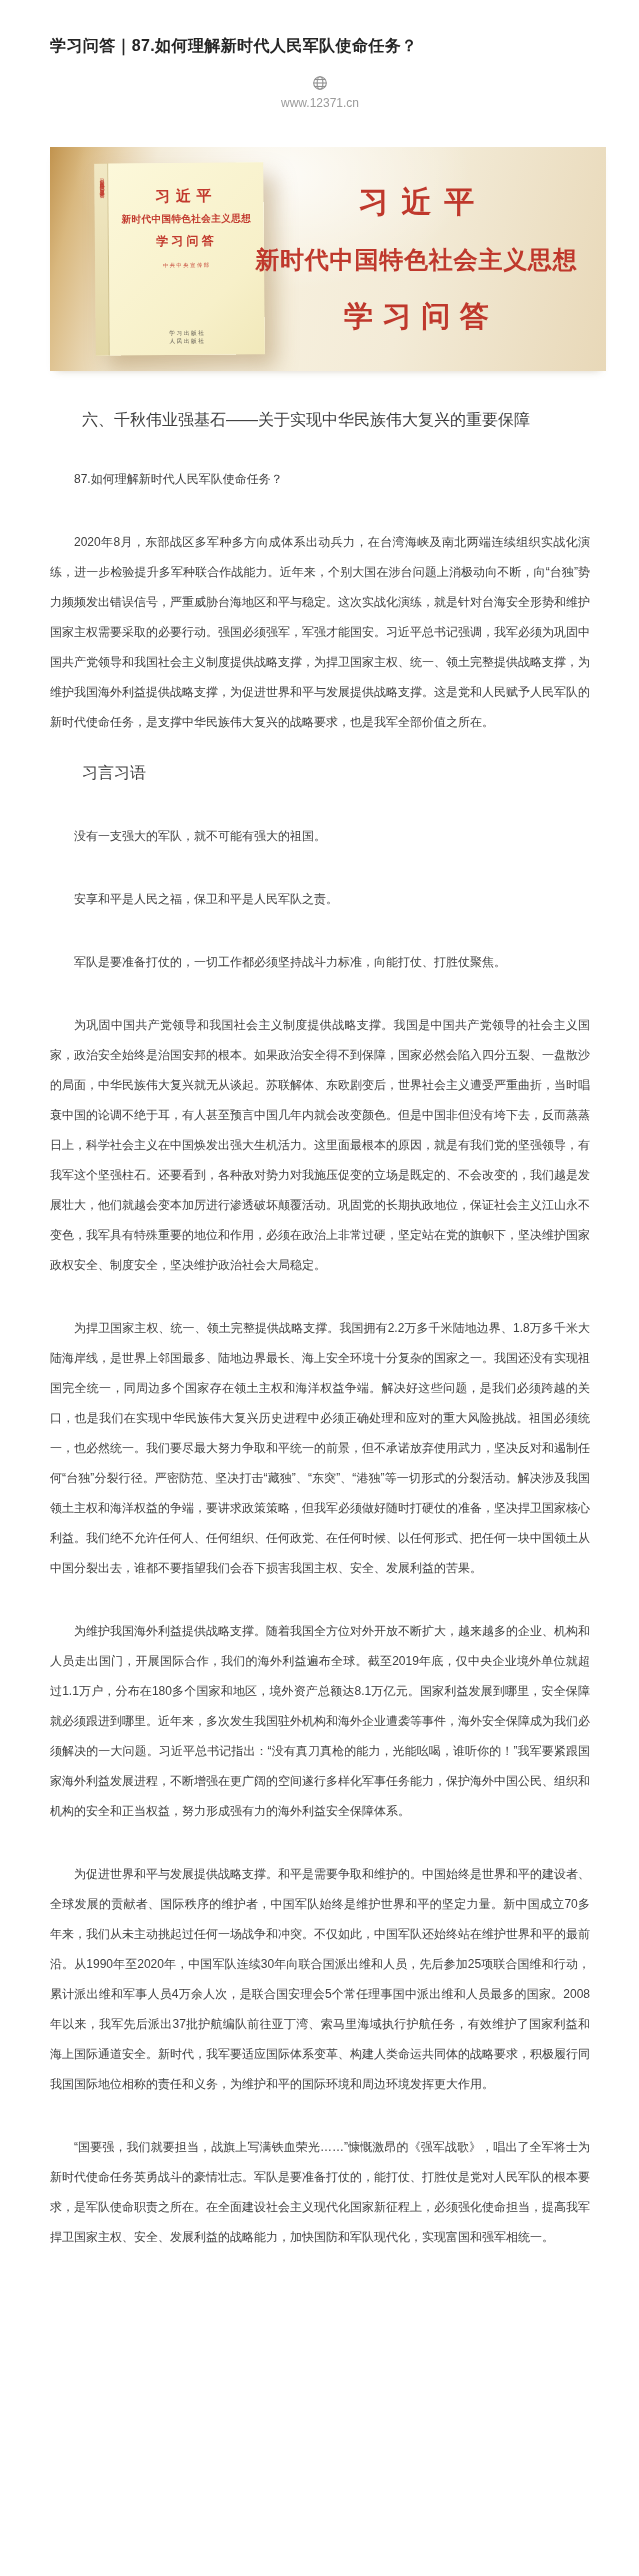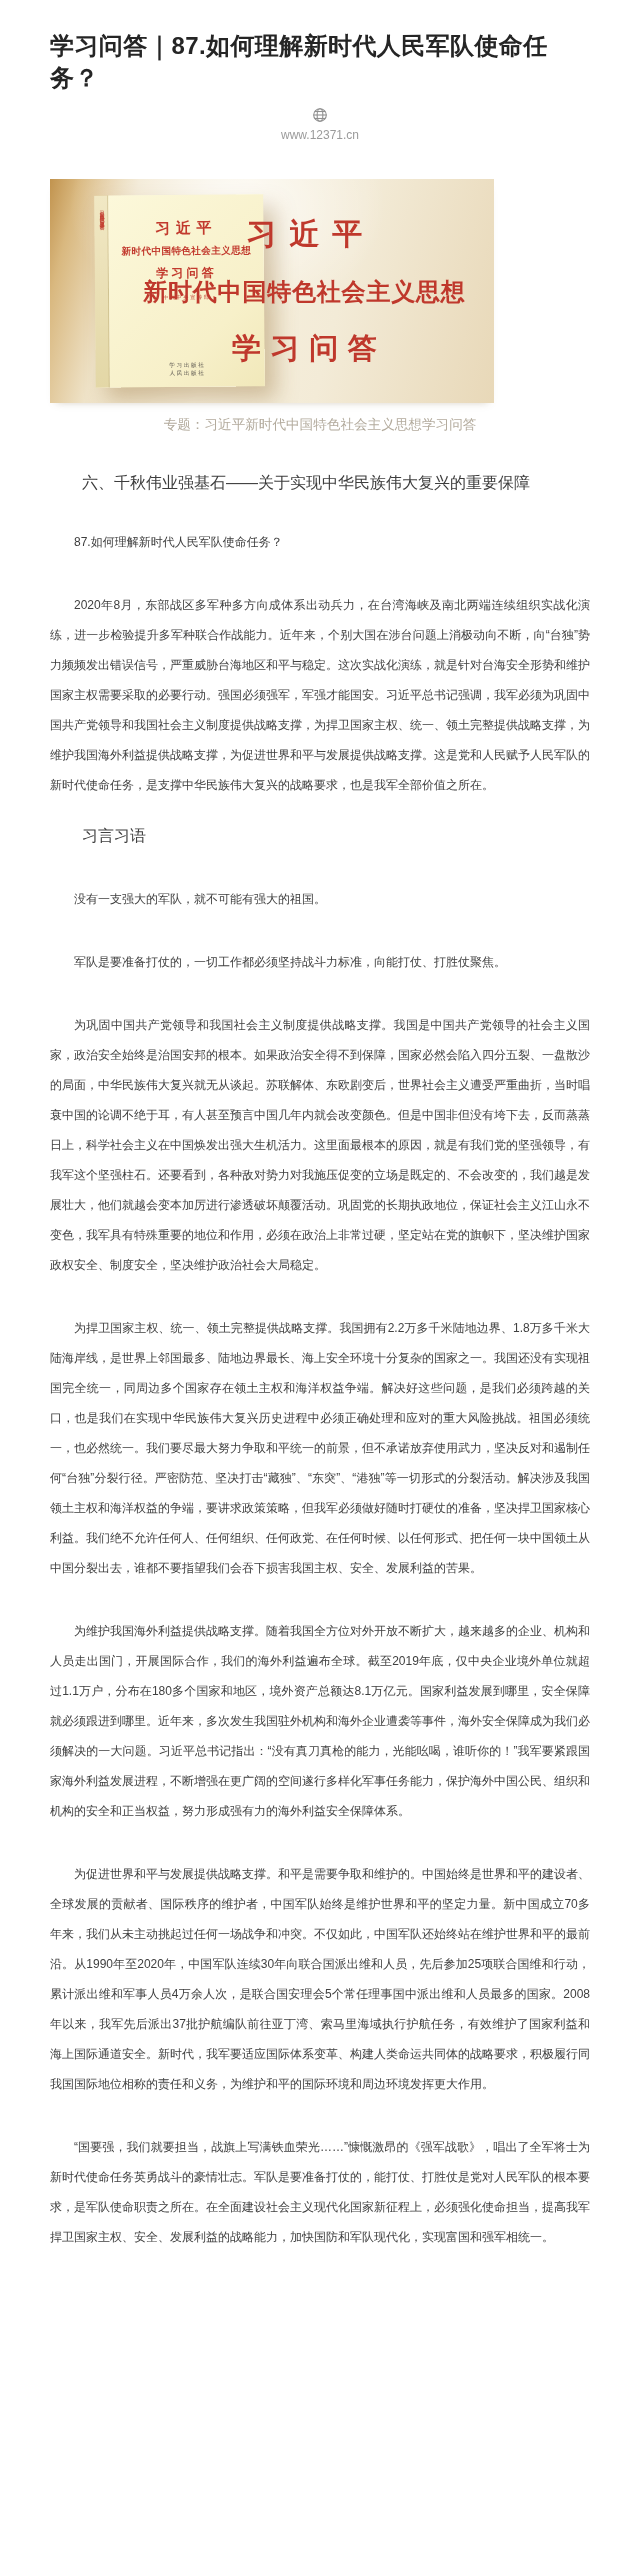--- a/index.html
+++ b/index.html
@@ -7,42 +7,42 @@
     width:640px;
     font-family:"Liberation Sans","DejaVu Sans",sans-serif;
     color:#404040;
     -webkit-font-smoothing:antialiased;
   }
   .page{padding:30px 50px 48px 50px;}
 
   
   .article-title{
     margin:0;
-    font-size:24px;
+    font-size:16px;
     line-height:32px;
     font-weight:700;
     color:#252525;
     letter-spacing:0.4px;
   }
   .meta-row{
     margin-top:12.8px;
     display:flex;
     align-items:center;
     gap:5.6px;
     color:#9b9b9b;
     font-size:12px;
     flex-direction:column;
   }
   .meta-row svg{display:block;}
 
   
   .hero{
     position:relative;
     margin-top:37px;
-    width:444px;
+    width:556px;
     height:224px;
     overflow:hidden;
     background:
       radial-gradient(ellipse at 40% 12%, rgba(255,255,255,.8), rgba(255,255,255,0) 42%),
       linear-gradient(104deg,#c1934e 0%,#d9b87f 6%,#efe3c8 18%,#f7f0de 40%,#f3ebd7 64%,#e8d8b8 100%);
     box-shadow:0 5.6px 8px -6.4px rgba(120,100,60,.35);
     text-decoration:underline;
   }
   .book{
     position:absolute;
@@ -168,31 +168,31 @@
         </div>
       </div>
     </div>
     <div class="banner-text">
       <div class="banner-line1">习近平</div>
       <div class="banner-line2">新时代中国特色社会主义思想</div>
       <div class="banner-line3">学习问答</div>
     </div>
   </div>
 
-  <div class="hero-caption">专题：习近平新时代中国特色社会主义思想学习问答</div>
 
   <h2 class="section-heading">六、千秋伟业强基石——关于实现中华民族伟大复兴的重要保障</h2>
 
   <h3 class="question-heading">87.如何理解新时代人民军队使命任务？</h3>
 
   <p class="qa-paragraph">2020年8月，东部战区多军种多方向成体系出动兵力，在台湾海峡及南北两端连续组织实战化演练，进一步检验提升多军种联合作战能力。近年来，个别大国在涉台问题上消极动向不断，向“台独”势力频频发出错误信号，严重威胁台海地区和平与稳定。这次实战化演练，就是针对台海安全形势和维护国家主权需要采取的必要行动。强国必须强军，军强才能国安。习近平总书记强调，我军必须为巩固中国共产党领导和我国社会主义制度提供战略支撑，为捍卫国家主权、统一、领土完整提供战略支撑，为维护我国海外利益提供战略支撑，为促进世界和平与发展提供战略支撑。这是党和人民赋予人民军队的新时代使命任务，是支撑中华民族伟大复兴的战略要求，也是我军全部价值之所在。</p>
 
   <p class="quote-heading">习言习语</p>
 
   <p class="qa-paragraph">没有一支强大的军队，就不可能有强大的祖国。</p>
+  <p class="qa-paragraph">安享和平是人民之福，保卫和平是人民军队之责。</p>
   <p class="qa-paragraph">军队是要准备打仗的，一切工作都必须坚持战斗力标准，向能打仗、打胜仗聚焦。</p>
 
   <p class="qa-paragraph">为巩固中国共产党领导和我国社会主义制度提供战略支撑。我国是中国共产党领导的社会主义国家，政治安全始终是治国安邦的根本。如果政治安全得不到保障，国家必然会陷入四分五裂、一盘散沙的局面，中华民族伟大复兴就无从谈起。苏联解体、东欧剧变后，世界社会主义遭受严重曲折，当时唱衰中国的论调不绝于耳，有人甚至预言中国几年内就会改变颜色。但是中国非但没有垮下去，反而蒸蒸日上，科学社会主义在中国焕发出强大生机活力。这里面最根本的原因，就是有我们党的坚强领导，有我军这个坚强柱石。还要看到，各种敌对势力对我施压促变的立场是既定的、不会改变的，我们越是发展壮大，他们就越会变本加厉进行渗透破坏颠覆活动。巩固党的长期执政地位，保证社会主义江山永不变色，我军具有特殊重要的地位和作用，必须在政治上非常过硬，坚定站在党的旗帜下，坚决维护国家政权安全、制度安全，坚决维护政治社会大局稳定。</p>
   <p class="qa-paragraph">为捍卫国家主权、统一、领土完整提供战略支撑。我国拥有2.2万多千米陆地边界、1.8万多千米大陆海岸线，是世界上邻国最多、陆地边界最长、海上安全环境十分复杂的国家之一。我国还没有实现祖国完全统一，同周边多个国家存在领土主权和海洋权益争端。解决好这些问题，是我们必须跨越的关口，也是我们在实现中华民族伟大复兴历史进程中必须正确处理和应对的重大风险挑战。祖国必须统一，也必然统一。我们要尽最大努力争取和平统一的前景，但不承诺放弃使用武力，坚决反对和遏制任何“台独”分裂行径。严密防范、坚决打击“藏独”、“东突”、“港独”等一切形式的分裂活动。解决涉及我国领土主权和海洋权益的争端，要讲求政策策略，但我军必须做好随时打硬仗的准备，坚决捍卫国家核心利益。我们绝不允许任何人、任何组织、任何政党、在任何时候、以任何形式、把任何一块中国领土从中国分裂出去，谁都不要指望我们会吞下损害我国主权、安全、发展利益的苦果。</p>
   <p class="qa-paragraph">为维护我国海外利益提供战略支撑。随着我国全方位对外开放不断扩大，越来越多的企业、机构和人员走出国门，开展国际合作，我们的海外利益遍布全球。截至2019年底，仅中央企业境外单位就超过1.1万户，分布在180多个国家和地区，境外资产总额达8.1万亿元。国家利益发展到哪里，安全保障就必须跟进到哪里。近年来，多次发生我国驻外机构和海外企业遭袭等事件，海外安全保障成为我们必须解决的一大问题。习近平总书记指出：“没有真刀真枪的能力，光能吆喝，谁听你的！”我军要紧跟国家海外利益发展进程，不断增强在更广阔的空间遂行多样化军事任务能力，保护海外中国公民、组织和机构的安全和正当权益，努力形成强有力的海外利益安全保障体系。</p>
   <p class="qa-paragraph">为促进世界和平与发展提供战略支撑。和平是需要争取和维护的。中国始终是世界和平的建设者、全球发展的贡献者、国际秩序的维护者，中国军队始终是维护世界和平的坚定力量。新中国成立70多年来，我们从未主动挑起过任何一场战争和冲突。不仅如此，中国军队还始终站在维护世界和平的最前沿。从1990年至2020年，中国军队连续30年向联合国派出维和人员，先后参加25项联合国维和行动，累计派出维和军事人员4万余人次，是联合国安理会5个常任理事国中派出维和人员最多的国家。2008年以来，我军先后派出37批护航编队前往亚丁湾、索马里海域执行护航任务，有效维护了国家利益和海上国际通道安全。新时代，我军要适应国际体系变革、构建人类命运共同体的战略要求，积极履行同我国国际地位相称的责任和义务，为维护和平的国际环境和周边环境发挥更大作用。</p>
   <p class="qa-paragraph">“国要强，我们就要担当，战旗上写满铁血荣光……”慷慨激昂的《强军战歌》，唱出了全军将士为新时代使命任务英勇战斗的豪情壮志。军队是要准备打仗的，能打仗、打胜仗是党对人民军队的根本要求，是军队使命职责之所在。在全面建设社会主义现代化国家新征程上，必须强化使命担当，提高我军捍卫国家主权、安全、发展利益的战略能力，加快国防和军队现代化，实现富国和强军相统一。</p>
 
 </div>
 

